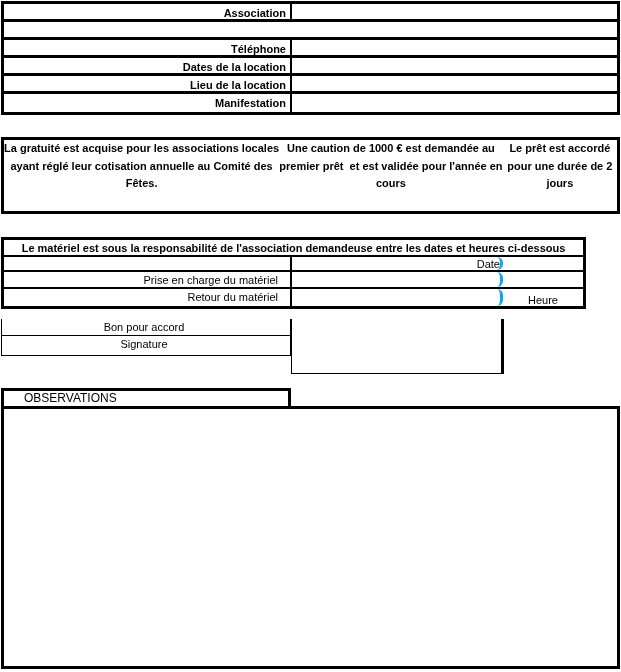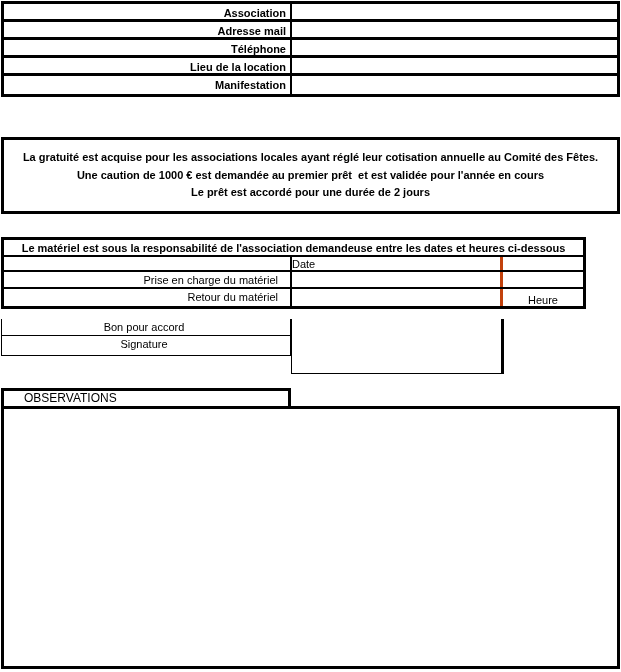--- a/index.html
+++ b/index.html
@@ -25,21 +25,21 @@
     font-size: 11px; font-weight: bold; line-height: 18px;
     text-align: right; padding-right: 4px;
     overflow: hidden; white-space: nowrap;
   }
   .top-row .value-cell { flex: 1; }
 
   
   .notice-box {
     position: absolute; left: 1px; top: 137px; width: 619px; height: 77px;
     border: 3px solid #000;
-    display: flex; flex-direction: column; justify-content: center;
+    display: flex; flex-direction: row; justify-content: center;
     text-align: center; font-size: 11px; font-weight: bold;
   }
   .notice-line { line-height: 17.5px; white-space: pre-wrap; }
 
   
   .resp-table {
     position: absolute; left: 1px; top: 237px; width: 585px;
     border: 3px solid #000;
   }
   .resp-header {
@@ -50,22 +50,22 @@
   .resp-row { display: flex; border-bottom: 2px solid #000; }
   .resp-row:last-child { border-bottom: none; }
   .resp-row.subhead { height: 15px; }
   .resp-row.data { height: 17px; }
   .resp-c1 {
     width: 288px; border-right: 2px solid #000;
     font-size: 11px; text-align: right; padding-right: 12px;
     line-height: 16px; overflow: hidden; white-space: nowrap;
   }
   .resp-c2 {
-    width: 211px; border-right: 3px solid #c2410c;
-    font-size: 11px; text-align: left; line-height: 15px;
+    width: 211px; border-right: 3px solid #0ea5e9;
+    font-size: 11px; text-align: right; line-height: 15px; border-radius: 6px;
   }
   .resp-c3 { flex: 1; font-size: 11px; text-align: center; line-height: 15px; margin-top: 36px; }
 
   
   .approval-box {
     position: absolute; left: 1px; top: 319px; width: 290px; height: 37px;
     border: 1px solid #000; border-top: none;
   }
   .approval-row {
     height: 17px; line-height: 17px; border-bottom: 1px solid #000;
@@ -94,25 +94,28 @@
 <body>
 
 <div class="page">
 
   <div class="top-table">
     <div class="top-row">
       <div class="label-cell">Association</div>
       <div class="value-cell"></div>
     </div>
     <div class="top-row">
-      <div class="label-cell">Adresse mail</div>
       <div class="value-cell"></div>
     </div>
     <div class="top-row">
       <div class="label-cell">Téléphone</div>
+      <div class="value-cell"></div>
+    </div>
+    <div class="top-row">
+      <div class="label-cell">Dates de la location</div>
       <div class="value-cell"></div>
     </div>
     <div class="top-row">
       <div class="label-cell">Lieu de la location</div>
       <div class="value-cell"></div>
     </div>
     <div class="top-row">
       <div class="label-cell">Manifestation</div>
       <div class="value-cell"></div>
     </div>

